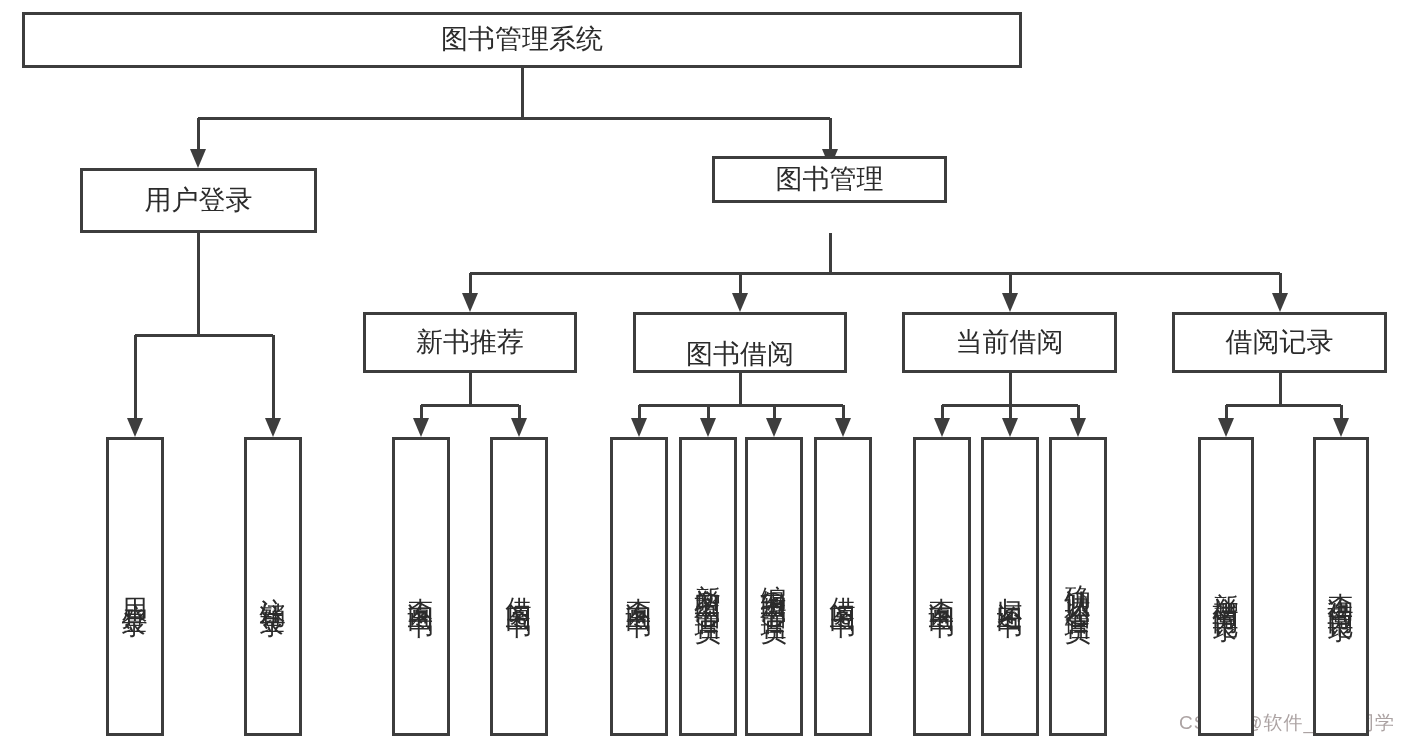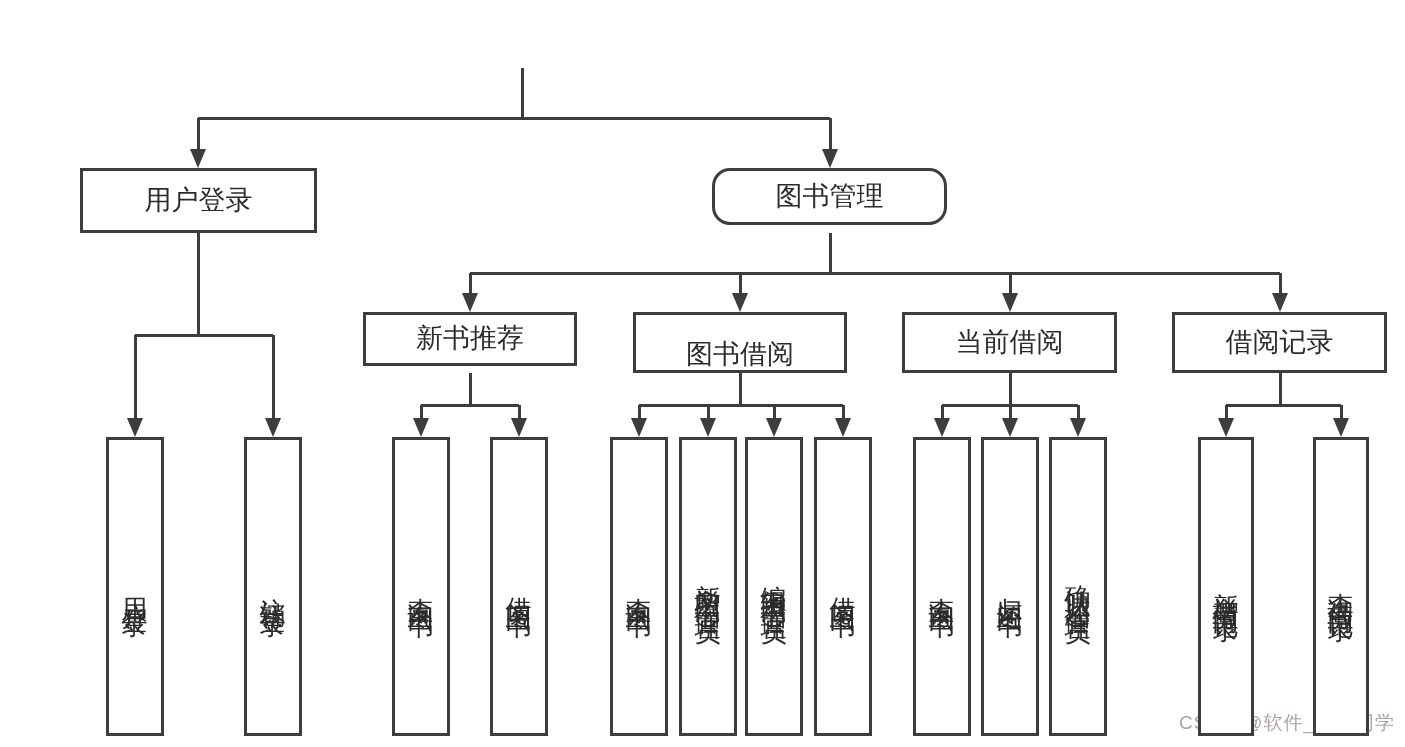--- a/index.html
+++ b/index.html
@@ -96,27 +96,30 @@
       <line x1="1078" x2="1078" y1="405" y2="422" stroke="#3d3d3d" stroke-width="3" shape-rendering="crispEdges"></line>
       <polygon points="1070,418 1086,418 1078,437" fill="#3d3d3d"></polygon>
       <line x1="1280" x2="1280" y1="373" y2="405" stroke="#3d3d3d" stroke-width="3" shape-rendering="crispEdges"></line>
       <line x1="1226" x2="1341" y1="405" y2="405" stroke="#3d3d3d" stroke-width="3" shape-rendering="crispEdges"></line>
       <line x1="1226" x2="1226" y1="405" y2="422" stroke="#3d3d3d" stroke-width="3" shape-rendering="crispEdges"></line>
       <polygon points="1218,418 1234,418 1226,437" fill="#3d3d3d"></polygon>
       <line x1="1341" x2="1341" y1="405" y2="422" stroke="#3d3d3d" stroke-width="3" shape-rendering="crispEdges"></line>
       <polygon points="1333,418 1349,418 1341,437" fill="#3d3d3d"></polygon>
     </svg>
   <div id="watermark">CSDN @软件_小贺同学</div>
+<div class="node" style="left: 22px; top: 12px; width: 1000px; height: 56px;">
+      <span class="lbl">图书管理系统</span>
+    </div>
     <div class="node" style="left: 80px; top: 168px; width: 237px; height: 65px;">
       <span class="lbl">用户登录</span>
     </div>
-    <div class="node" style="left: 712px; top: 168px; width: 235px; height: 57px; border-radius: 18px;">
+    <div class="node" style="left: 712px; top: 156px; width: 235px; height: 47px;">
       <span class="lbl">图书管理</span>
     </div>
-    <div class="node" style="left: 363px; top: 312px; width: 214px; height: 54px;">
+    <div class="node" style="left: 363px; top: 312px; width: 214px; height: 61px;">
       <span class="lbl">新书推荐</span>
     </div>
     <div class="node" style="left: 633px; top: 312px; width: 214px; height: 61px; align-items: flex-end;">
       <span class="lbl">图书借阅</span>
     </div>
     <div class="node" style="left: 1172px; top: 312px; width: 215px; height: 61px;">
       <span class="lbl">借阅记录</span>
     </div>
     <div class="node" style="left: 902px; top: 312px; width: 215px; height: 61px;">
       <span class="lbl">当前借阅</span>

